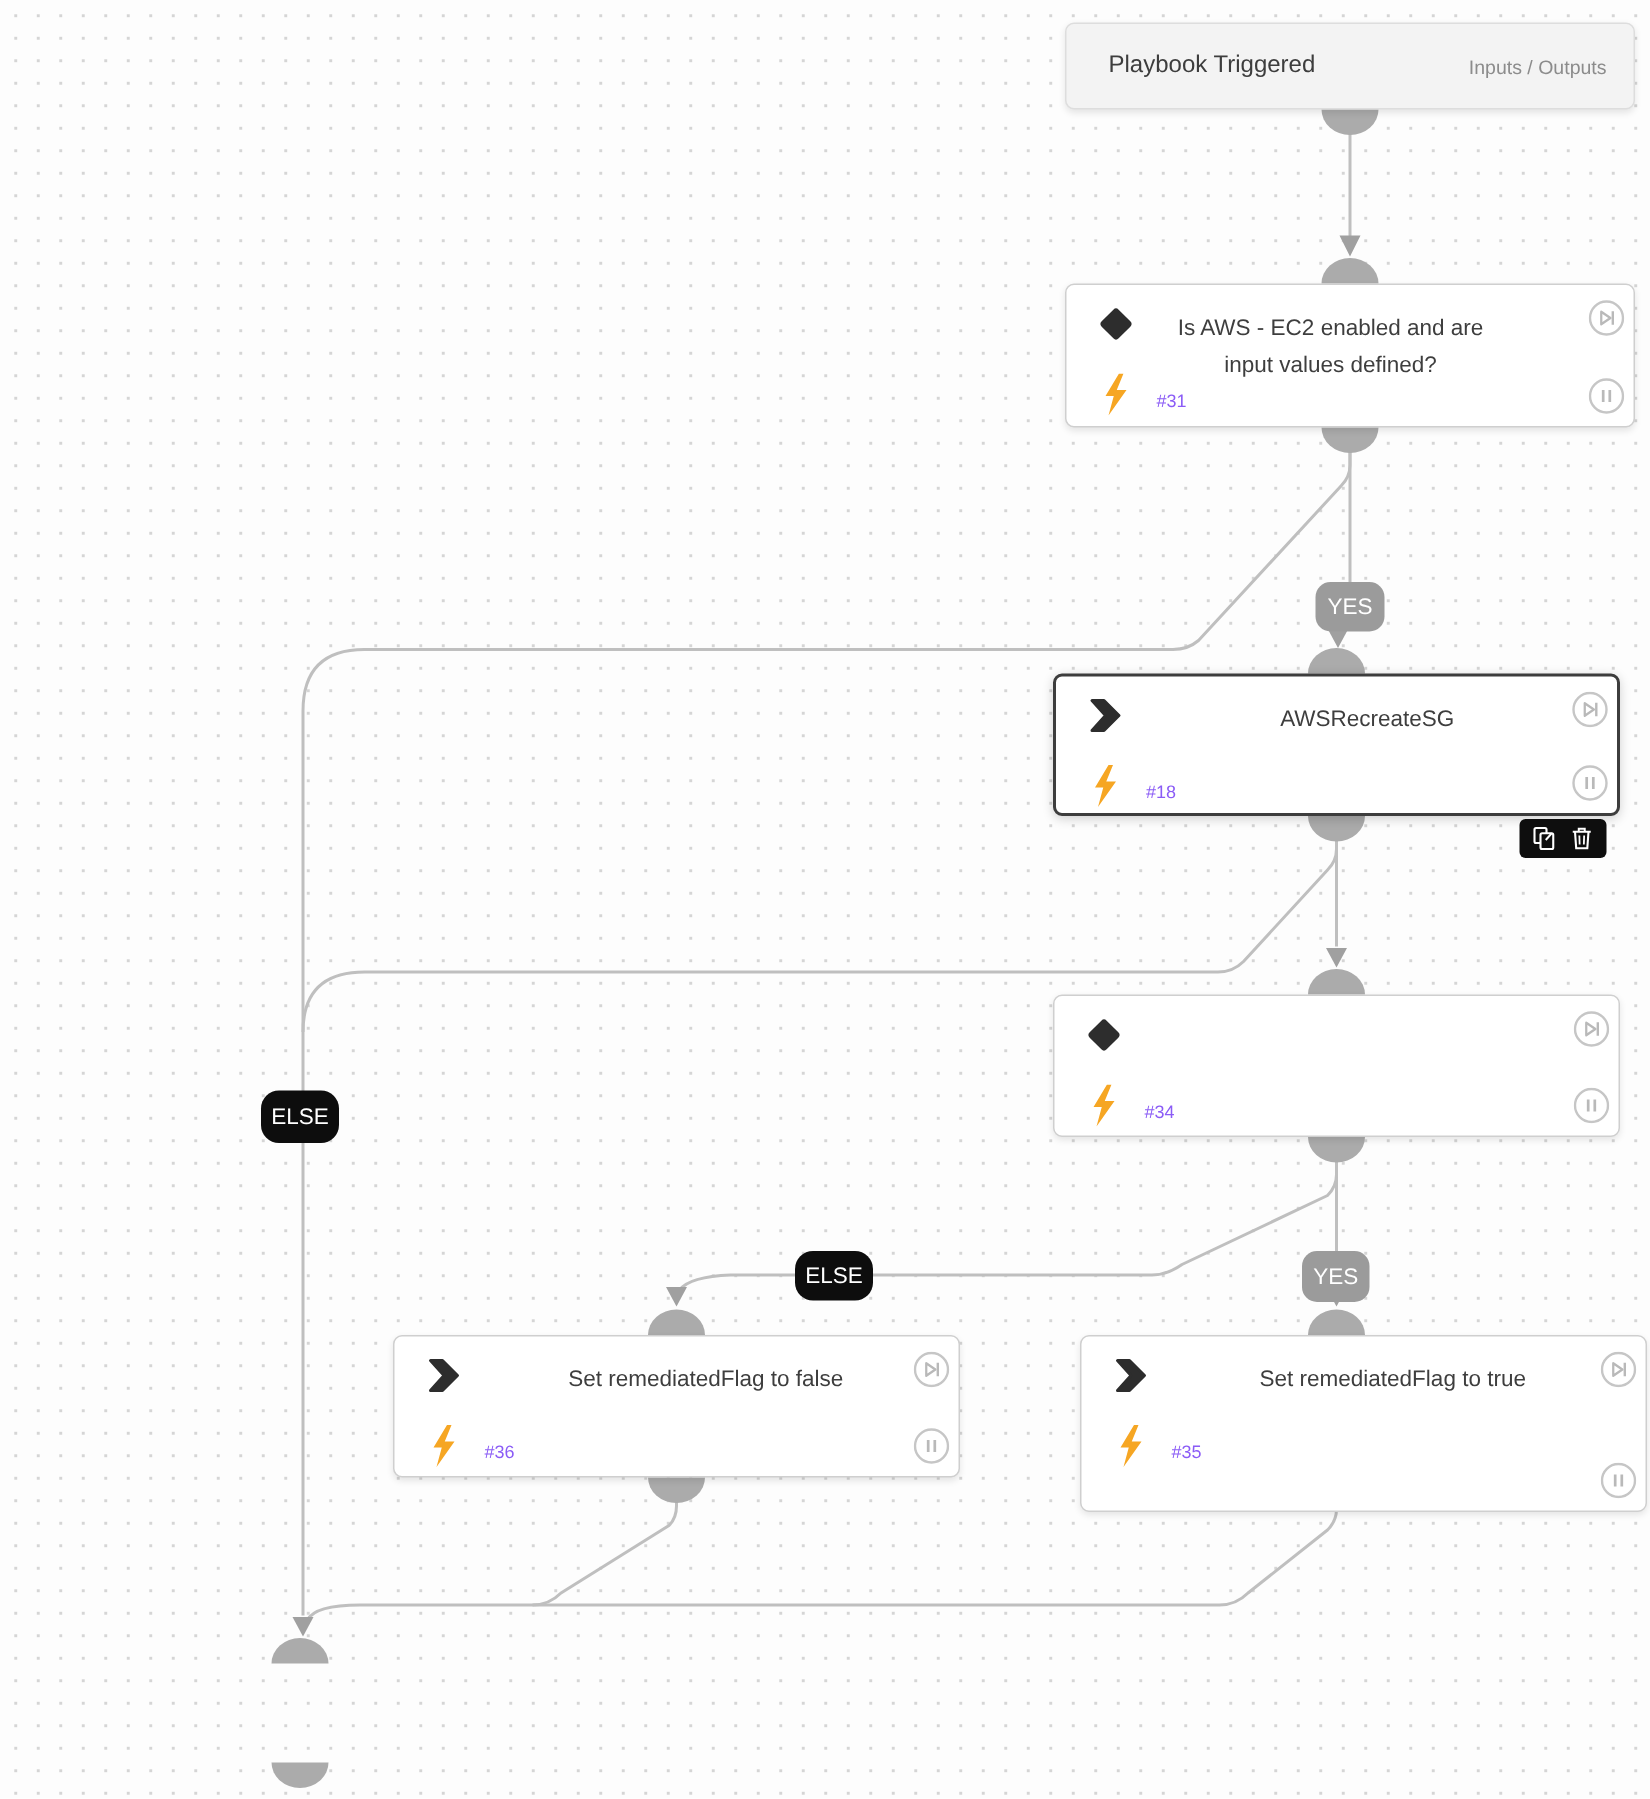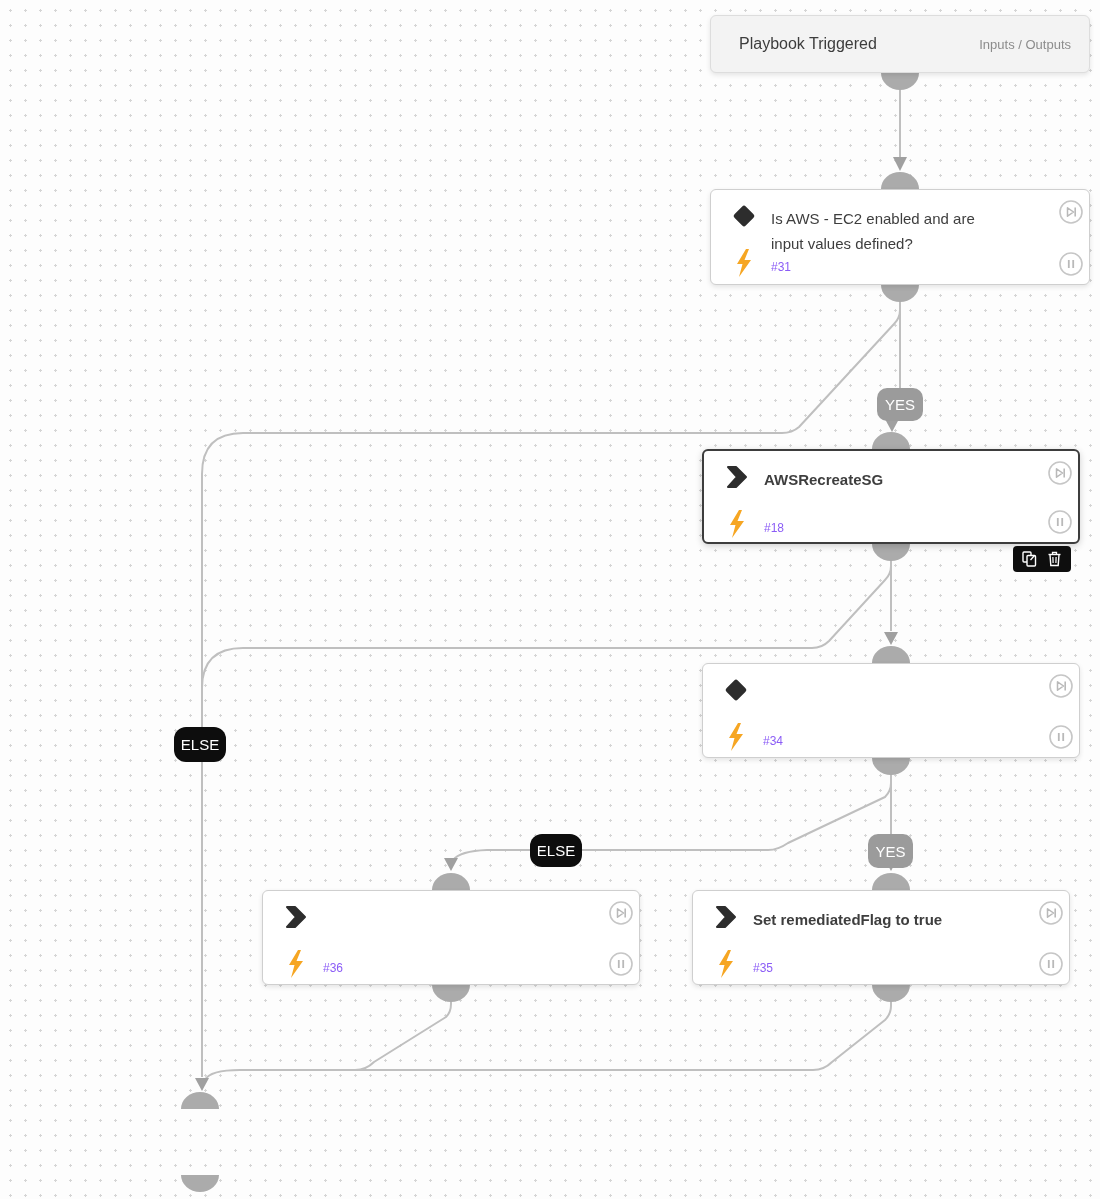--- a/index.html
+++ b/index.html
@@ -1,34 +1,34 @@
 <!DOCTYPE html>
 <html><head>
 <meta charset="utf-8">
 <style>
   html,body{margin:0;padding:0;}
   body{font-family:"Liberation Sans", sans-serif;}
   #canvas{
     position:relative;width:1100px;height:1199px;overflow:hidden;
     background-color:#fdfdfd;
     background-image:radial-gradient(circle,#d5d5d5 1.1px,transparent 1.3px);
-    background-size:15px 15px;background-position:3px 3px;
+    background-size:15px 15px;background-position:3px 3px;text-align:center;
   }
   #edges{position:absolute;left:0;top:0;z-index:1;}
   .node{
     position:absolute;z-index:2;background:#ffffff;border:1px solid #cfcfcf;
     border-radius:6px;box-shadow:0 2px 5px rgba(0,0,0,0.10);box-sizing:border-box;
   }
   .node.terminal{background:#f3f3f3;border-color:#dddddd;}
   .node.selected{border:2px solid #3d3d3d;box-shadow:0 2px 7px rgba(0,0,0,0.18);}
   .node .title{
     position:absolute;left:60px;top:16px;width:232px;
     font-size:15px;line-height:25px;color:#3e3e3e;
   }
-  .node .title.wide{width:295px;font-weight:bold;}
+  .node .title.wide{width:295px;}
   .node .nid{
     position:absolute;left:60px;top:70px;font-size:12px;color:#8b5cf6;
   }
   .node .icon{position:absolute;display:block;}
   .icon.shape{left:20px;top:13px;width:26px;height:26px;}
   .icon.bolt{left:23px;top:59px;width:20px;height:28px;}
   .cbtn{
     position:absolute;right:6px;width:24px;height:24px;padding:0;margin:0;
     background:transparent;border:none;cursor:pointer;
   }
@@ -207,21 +207,21 @@
     </button>
     <button class="cbtn b-bottom">
       <svg width="24" height="24" viewBox="0 0 24 24">
           <circle cx="12" cy="12" r="11" fill="#fff" stroke="#c6c6c6" stroke-width="1.6"></circle>
           <line x1="9.8" y1="8" x2="9.8" y2="16" stroke="#b9b9b9" stroke-width="1.8"></line>
           <line x1="14.2" y1="8" x2="14.2" y2="16" stroke="#b9b9b9" stroke-width="1.8"></line>
         </svg>
     </button>
   </div>
 
-  <div class="node" style="left:692px;top:890px;width:378px;height:95px">
+  <div class="node" style="left:720px;top:890px;width:378px;height:118px">
     <span class="icon shape">
       <svg width="26" height="26" viewBox="0 0 26 26">
           <path d="M 4 3 L 12 3 L 22 13 L 12 23 L 4 23 L 13 13 Z" fill="#2d2d2d" stroke="#2d2d2d" stroke-width="2" stroke-linejoin="round"></path>
         </svg>
     </span>
     <span class="icon bolt">
       <svg width="20" height="28" viewBox="0 0 20 28">
           <polygon points="12,0 3,15 8.5,15 5,28 17,11 10.5,11 15,0" fill="#f6a623"></polygon>
         </svg>
     </span>
@@ -247,20 +247,21 @@
     <span class="icon shape">
       <svg width="26" height="26" viewBox="0 0 26 26">
           <path d="M 4 3 L 12 3 L 22 13 L 12 23 L 4 23 L 13 13 Z" fill="#2d2d2d" stroke="#2d2d2d" stroke-width="2" stroke-linejoin="round"></path>
         </svg>
     </span>
     <span class="icon bolt">
       <svg width="20" height="28" viewBox="0 0 20 28">
           <polygon points="12,0 3,15 8.5,15 5,28 17,11 10.5,11 15,0" fill="#f6a623"></polygon>
         </svg>
     </span>
+    <div class="title wide">Set remediatedFlag to false</div>
     <div class="nid">#36</div>
     <button class="cbtn b-top">
       <svg width="24" height="24" viewBox="0 0 24 24">
           <circle cx="12" cy="12" r="11" fill="#fff" stroke="#c6c6c6" stroke-width="1.6"></circle>
           <path d="M 8.5 7.8 L 14.6 12 L 8.5 16.2 Z" fill="none" stroke="#b9b9b9" stroke-width="1.5" stroke-linejoin="round"></path>
           <line x1="16.2" y1="7.5" x2="16.2" y2="16.5" stroke="#b9b9b9" stroke-width="1.6"></line>
         </svg>
     </button>
     <button class="cbtn b-bottom">
       <svg width="24" height="24" viewBox="0 0 24 24">

